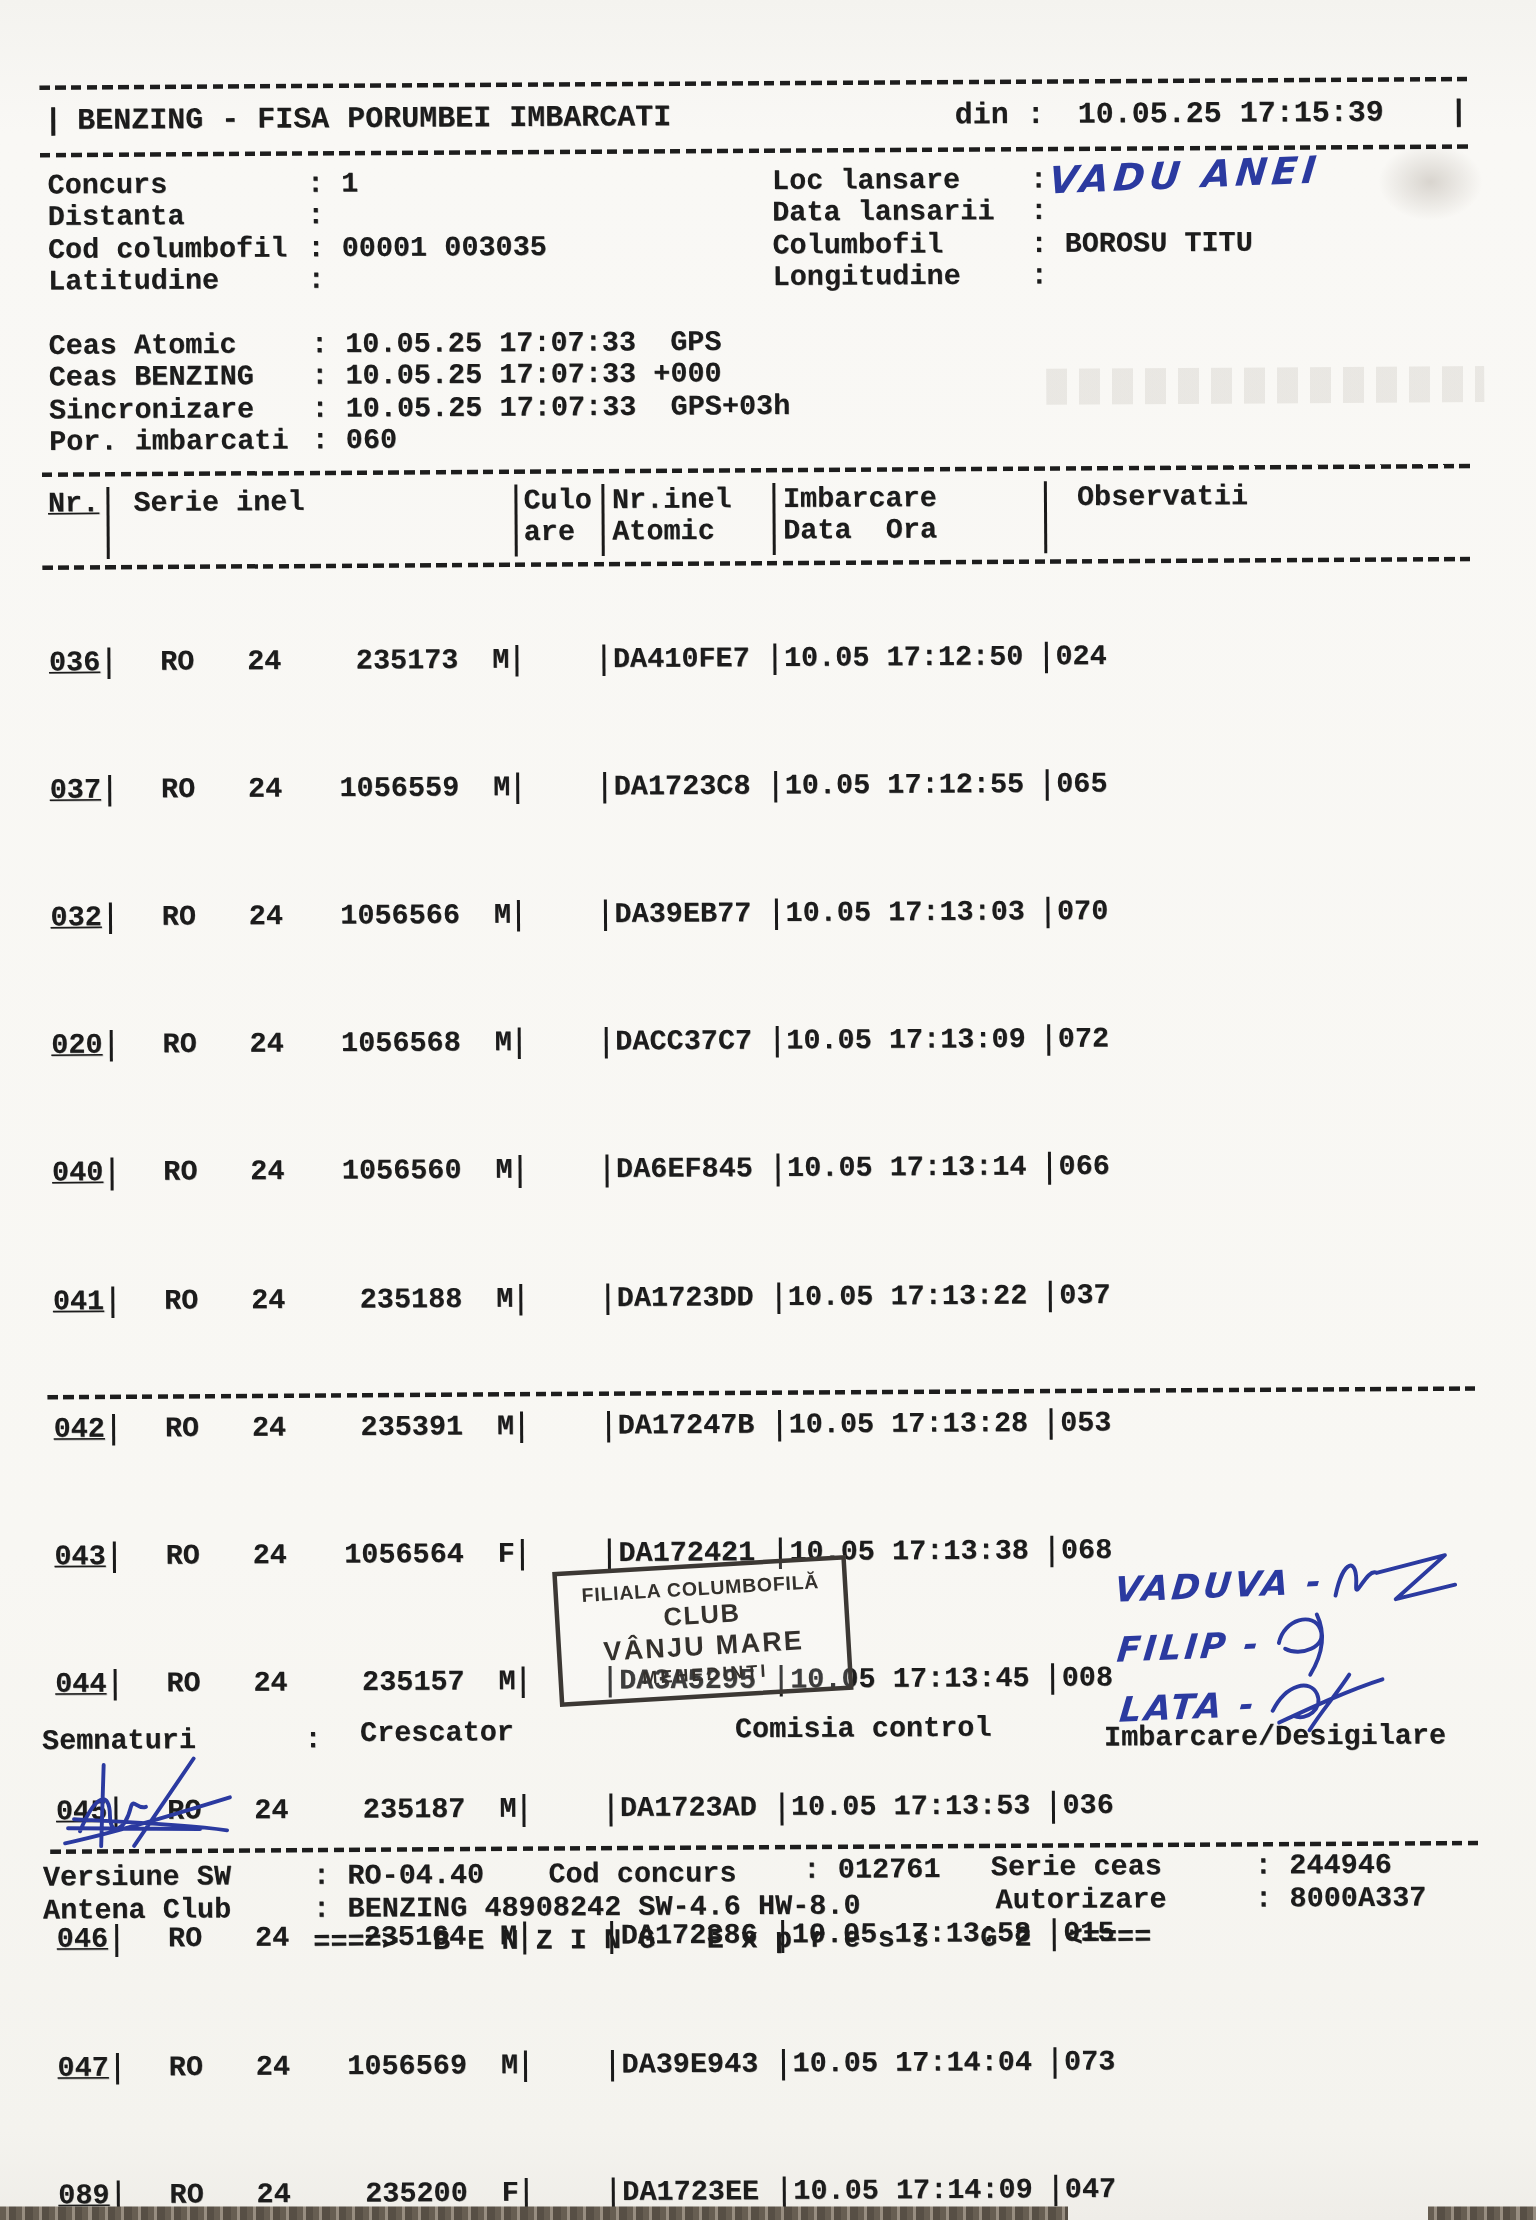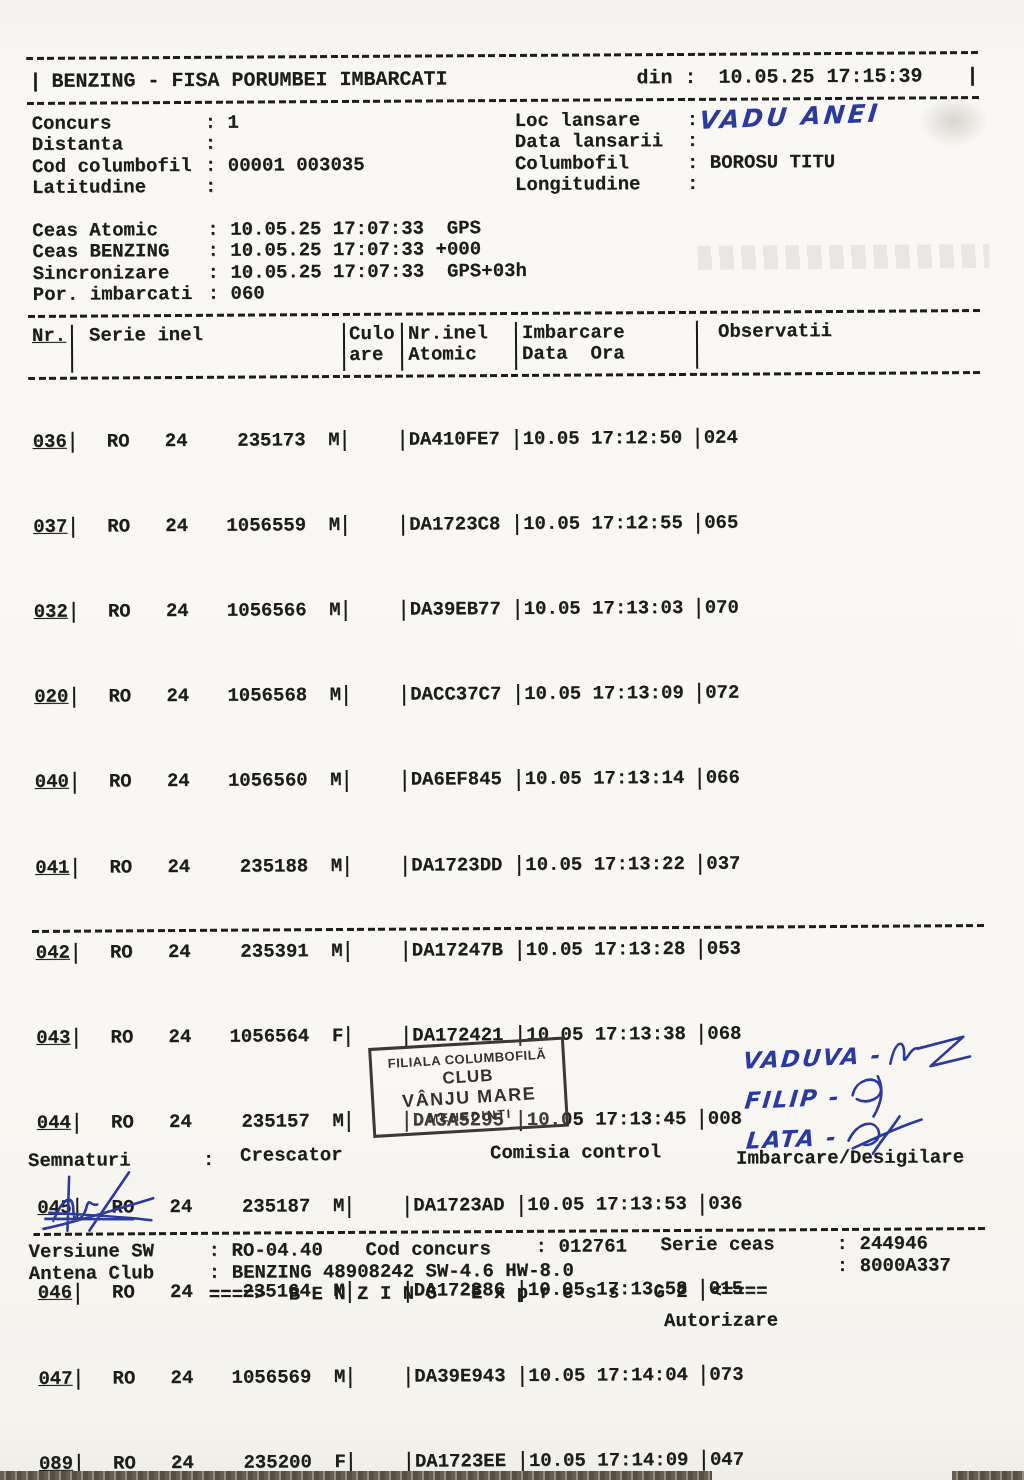--- a/index.html
+++ b/index.html
@@ -359,21 +359,21 @@
   <span class="mono" style="left:362px;top:1239px;">Cod concurs</span>
   <span class="mono" style="left:532px;top:1237px;">:</span>
   <span class="mono" style="left:555px;top:1237px;">012761</span>
   <span class="mono" style="left:657px;top:1236px;">Serie ceas</span>
   <span class="mono" style="left:833px;top:1236px;">:</span>
   <span class="mono" style="left:856px;top:1236px;">244946</span>
 
   <span class="mono" style="left:25px;top:1261px;">Antena Club</span>
   <span class="mono" style="left:205px;top:1261px;">:</span>
   <span class="mono" style="left:228px;top:1261px;">BENZING 48908242 SW-4.6 HW-8.0</span>
-  <span class="mono" style="left:660px;top:1312px;">Autorizare</span>
+  <span class="mono" style="left:660px;top:1258px;">Autorizare</span>
   <span class="mono" style="left:833px;top:1258px;">:</span>
   <span class="mono" style="left:856px;top:1258px;">8000A337</span>
 
   <span class="mono" style="left:205px;top:1283px;">====&gt;  B E N Z I N G   E x p r e s s   G 2  &lt;====</span>
 
 </div>
 
 <div class="scanband" style="left:0;width:712px;"></div>
 <div class="scanband" style="left:952px;width:72px;"></div>
 

